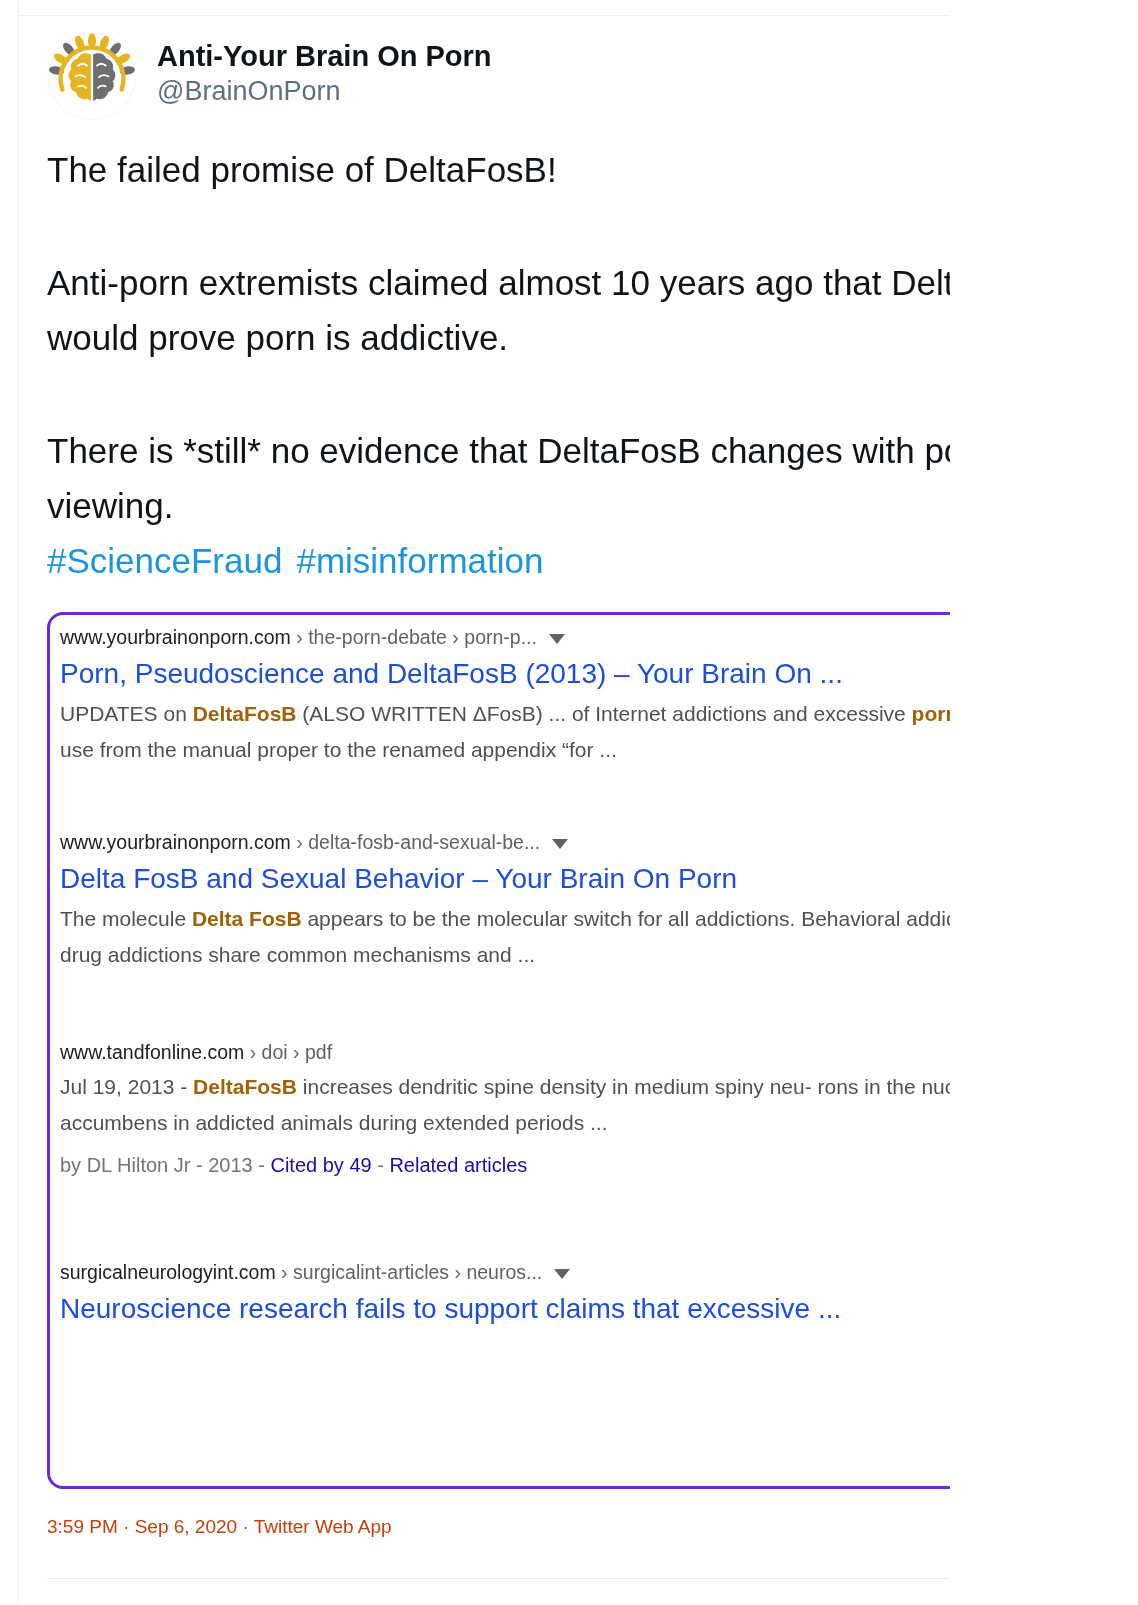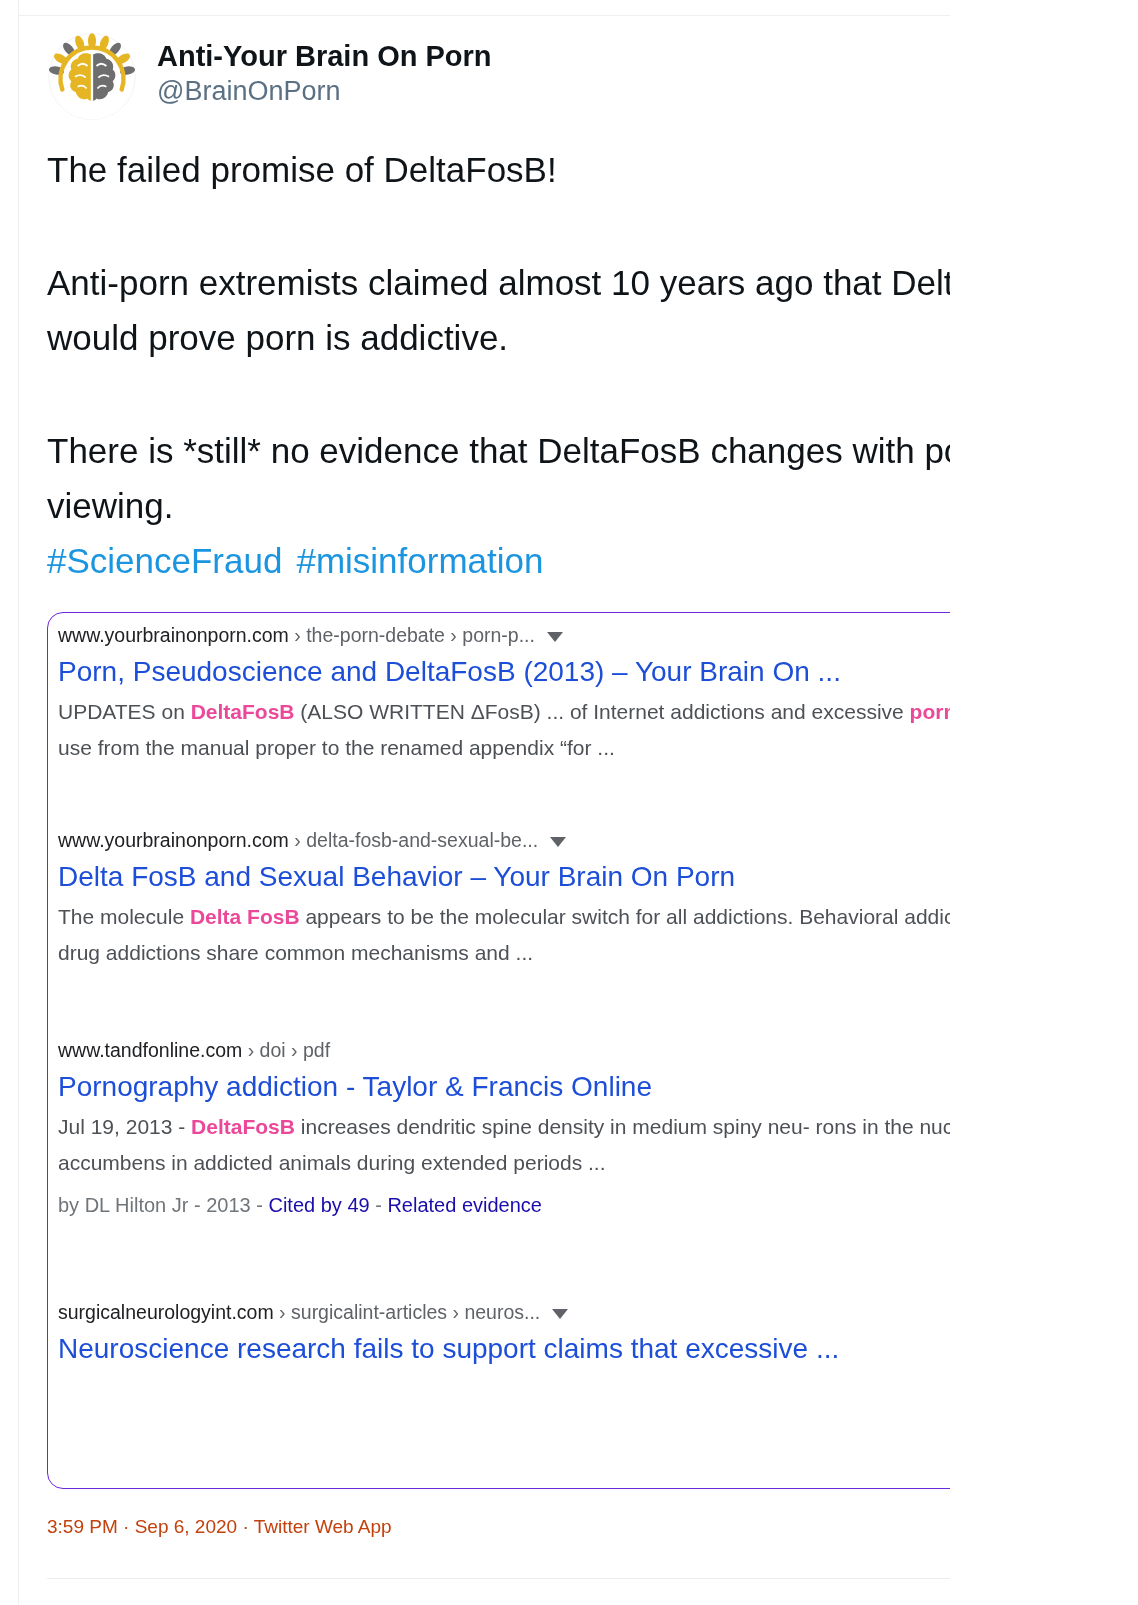--- a/index.html
+++ b/index.html
@@ -20,34 +20,34 @@
 
   .tweet-text{position:absolute;left:47px;top:142px;width:1063px;
     font-size:35px;line-height:55px;color:#0f1419;}
   .tweet-text p{margin:0 0 58px 0;}
   .tweet-text p.last{margin-bottom:0;}
   .hashtags{margin:0;}
   .tlink{color:#1b95e0;text-decoration:none;cursor:pointer;}
   .tlink + .tlink{margin-left:14px;}
 
   .card{position:absolute;left:47px;top:612px;width:1046px;height:877px;box-sizing:border-box;
-    border:1px solid #6d28d9;border-radius:16px;background:#fff;overflow:hidden;
+    border:3px solid #6d28d9;border-radius:16px;background:#fff;overflow:hidden;
     padding:9px 18px 0 10px;cursor:pointer;}
   .result{}
   .m2{margin-top:61px;}
   .m3{margin-top:66px;}
   .m4{margin-top:76px;}
   .crumb{font-size:19.5px;line-height:26px;color:#202124;}
   .crumb .path{color:#5f6368;}
   .arrow{display:inline-block;width:0;height:0;border-left:8px solid transparent;
     border-right:8px solid transparent;border-top:10px solid #5f6368;margin-left:12px;}
   .g-title{font-size:28px;line-height:36px;margin-top:6px;color:#1d4ed8;
     white-space:nowrap;overflow:hidden;font-weight:400;}
   .g-snippet{font-size:21px;line-height:36px;margin-top:4px;color:#4d5156;}
-  .g-snippet b{color:#ec4899;}
+  .g-snippet b{color:#a16207;}
   .g-byline{font-size:20px;line-height:36px;margin-top:6px;color:#70757a;}
   .g-link{color:#1a0dab;cursor:pointer;}
 
   .timestamp{position:absolute;left:47px;top:1516px;font-size:19px;color:#c2410c;cursor:pointer;}
 </style>
 </head>
 <body>
 
 <div class="page">
   <div class="col-frame"></div>
@@ -102,23 +102,22 @@
     </div>
 
     <div class="result m2">
       <div class="crumb"><span>www.yourbrainonporn.com</span><span class="path"> › delta-fosb-and-sexual-be...</span><span class="arrow"></span></div>
       <div class="g-title">Delta FosB and Sexual Behavior – Your Brain On Porn</div>
       <div class="g-snippet"><span>The molecule </span><b>Delta FosB</b><span> appears to be the molecular switch for all addictions. Behavioral addictions and drug addictions share common mechanisms and ...</span></div>
     </div>
 
     <div class="result m3">
       <div class="crumb"><span>www.tandfonline.com</span><span class="path"> › doi › pdf</span></div>
-      <div class="g-title">Pornography addiction - Taylor &amp; Francis Online</div>
       <div class="g-snippet"><span>Jul 19, 2013 - </span><b>DeltaFosB</b><span> increases dendritic spine density in medium spiny neu- rons in the nucleus accumbens in addicted animals during extended periods ...</span></div>
-      <div class="g-byline"><span>by DL Hilton Jr - 2013 - </span><span class="g-link">Cited by 49</span><span> - </span><span class="g-link">Related evidence</span></div>
+      <div class="g-byline"><span>by DL Hilton Jr - 2013 - </span><span class="g-link">Cited by 49</span><span> - </span><span class="g-link">Related articles</span></div>
     </div>
 
     <div class="result m4">
       <div class="crumb"><span>surgicalneurologyint.com</span><span class="path"> › surgicalint-articles › neuros...</span><span class="arrow"></span></div>
       <div class="g-title">Neuroscience research fails to support claims that excessive ...</div>
     </div>
 
   </div>
 
   <div class="timestamp">3:59 PM · Sep 6, 2020 · Twitter Web App</div>

